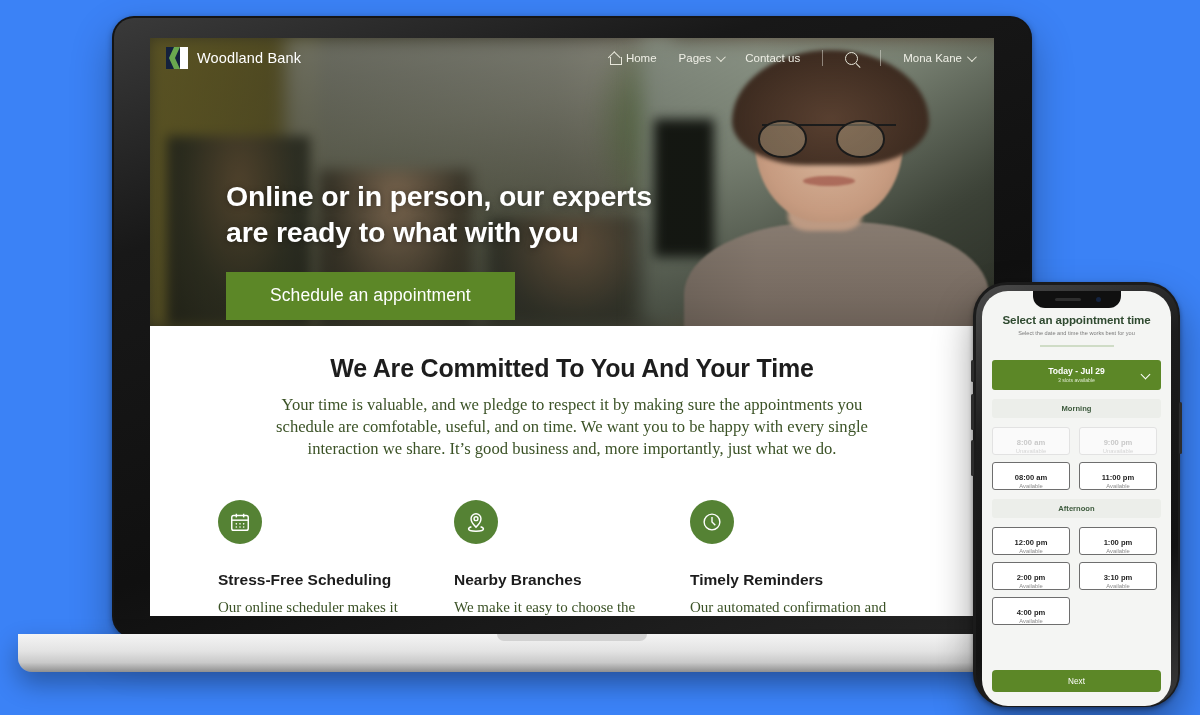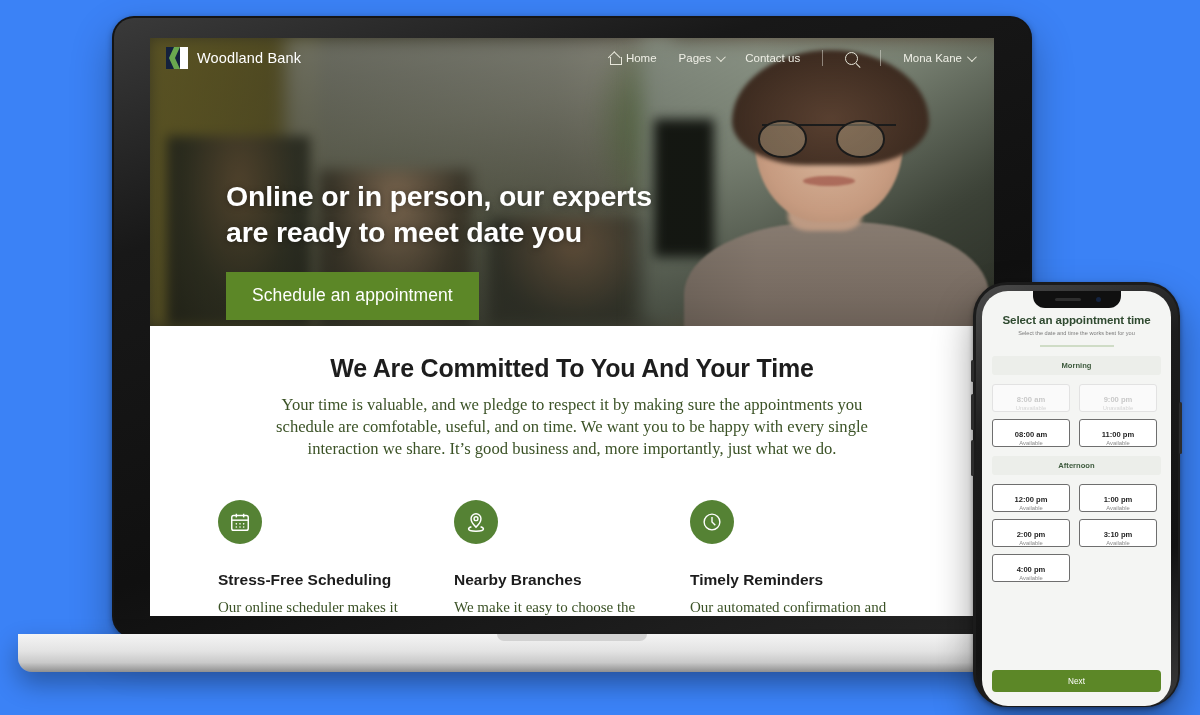--- a/index.html
+++ b/index.html
@@ -154,21 +154,21 @@
   .home-ico::before{ content:""; position:absolute; left:1px; top:4px; width:10px; height:7px; border:1.2px solid #e7e7da; border-top:none;}
   .home-ico::after{ content:""; position:absolute; left:1px; top:0px; width:7.6px; height:7.6px; border-left:1.2px solid #e7e7da; border-top:1.2px solid #e7e7da; transform: rotate(45deg); }
 
   .hero-copy{ position:absolute; left:76px; top:140px; z-index:4; }
   .hero-title{
     color:#fff; font-size:28.5px; font-weight:bold; line-height:1.27;
     letter-spacing:-.2px; text-shadow: 0 1px 6px rgba(0,0,0,.35);
   }
   .cta{
     margin-top:22px; display:inline-block; background:#5c8727; color:#fff;
-    font-size:17.5px; padding:13px 26px 14px; border:none; cursor:pointer;
+    font-size:17.5px; padding:13px 44px 14px; border:none; cursor:pointer;
     letter-spacing:.1px;
   }
 
   
   .section{ background:#fff; padding: 28px 0 0; }
   .sec-title{
     text-align:center; font-size:25px; font-weight:bold; color:#1d1d1d;
     letter-spacing:-.2px;
   }
   .sec-body{
@@ -317,21 +317,21 @@
             <div class="nav-link">
               <span>Mona Kane</span>
               <span class="chev"></span>
             </div>
           </div>
         </div>
 
         <div class="hero-copy">
           <div class="hero-title">
             <div>Online or in person, our experts</div>
-            <div>are ready to meet date you</div>
+            <div>are ready to what with you</div>
           </div>
           <button class="cta">Schedule an appointment</button>
         </div>
       </div>
 
       <div class="section">
         <div class="sec-title">We Are Committed To You And Your Time</div>
         <div class="sec-body">Your time is valuable, and we pledge to respect it by making sure the appointments you schedule are comfotable, useful, and on time. We want you to be happy with every single interaction we share. It’s good business and, more importantly, just what we do.</div>
 
         <div class="features">
@@ -396,20 +396,27 @@
       <div class="notch">
         <div class="spk"></div>
         <div class="cam"></div>
       </div>
 
       <div class="ph-body">
         <div class="ph-title">Select an appointment time</div>
         <div class="ph-sub">Select the date and time the works best for you</div>
         <div class="ph-divider"></div>
 
+        <div class="date-pill">
+          <div style="text-align:center">
+            <div class="date-main">Today - Jul 29</div>
+            <div class="date-sub">3 slots available</div>
+          </div>
+          <span class="date-chev"></span>
+        </div>
 
         <div class="period">Morning</div>
         <div class="slots">
           <div class="slot disabled">
             <span class="t">8:00 am</span>
             <span class="s">Unavailable</span>
           </div>
           <div class="slot disabled">
             <span class="t">9:00 pm</span>
             <span class="s">Unavailable</span>

